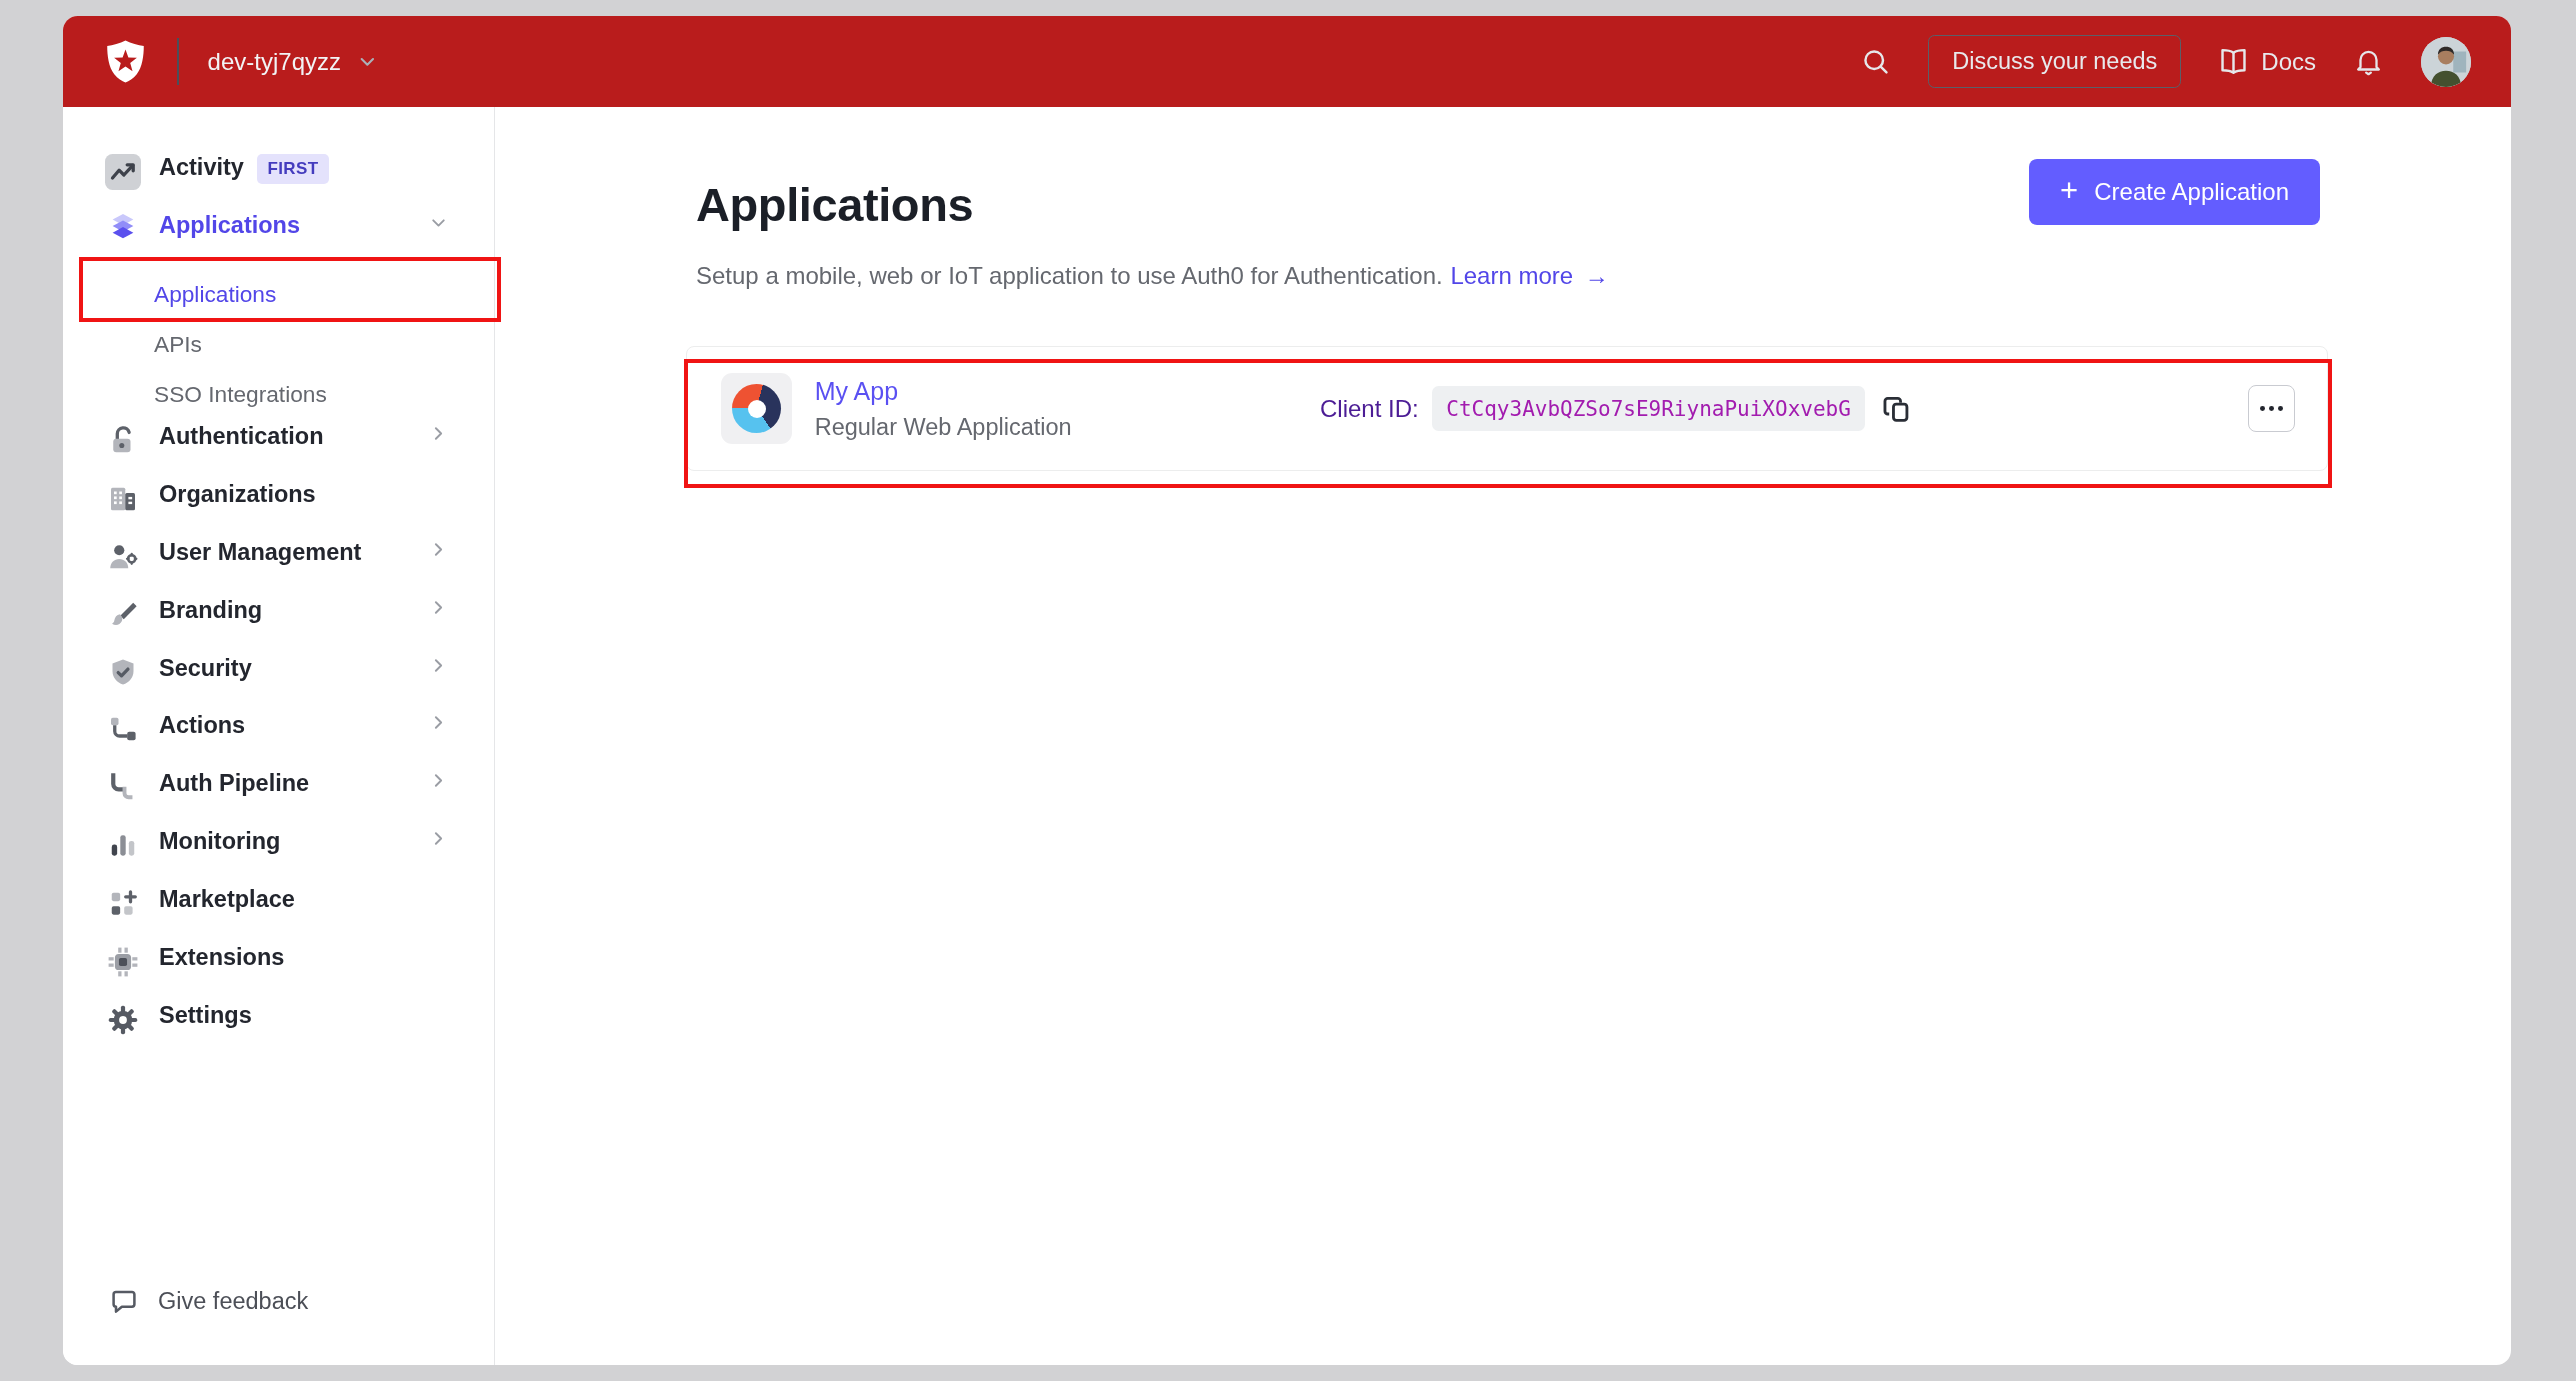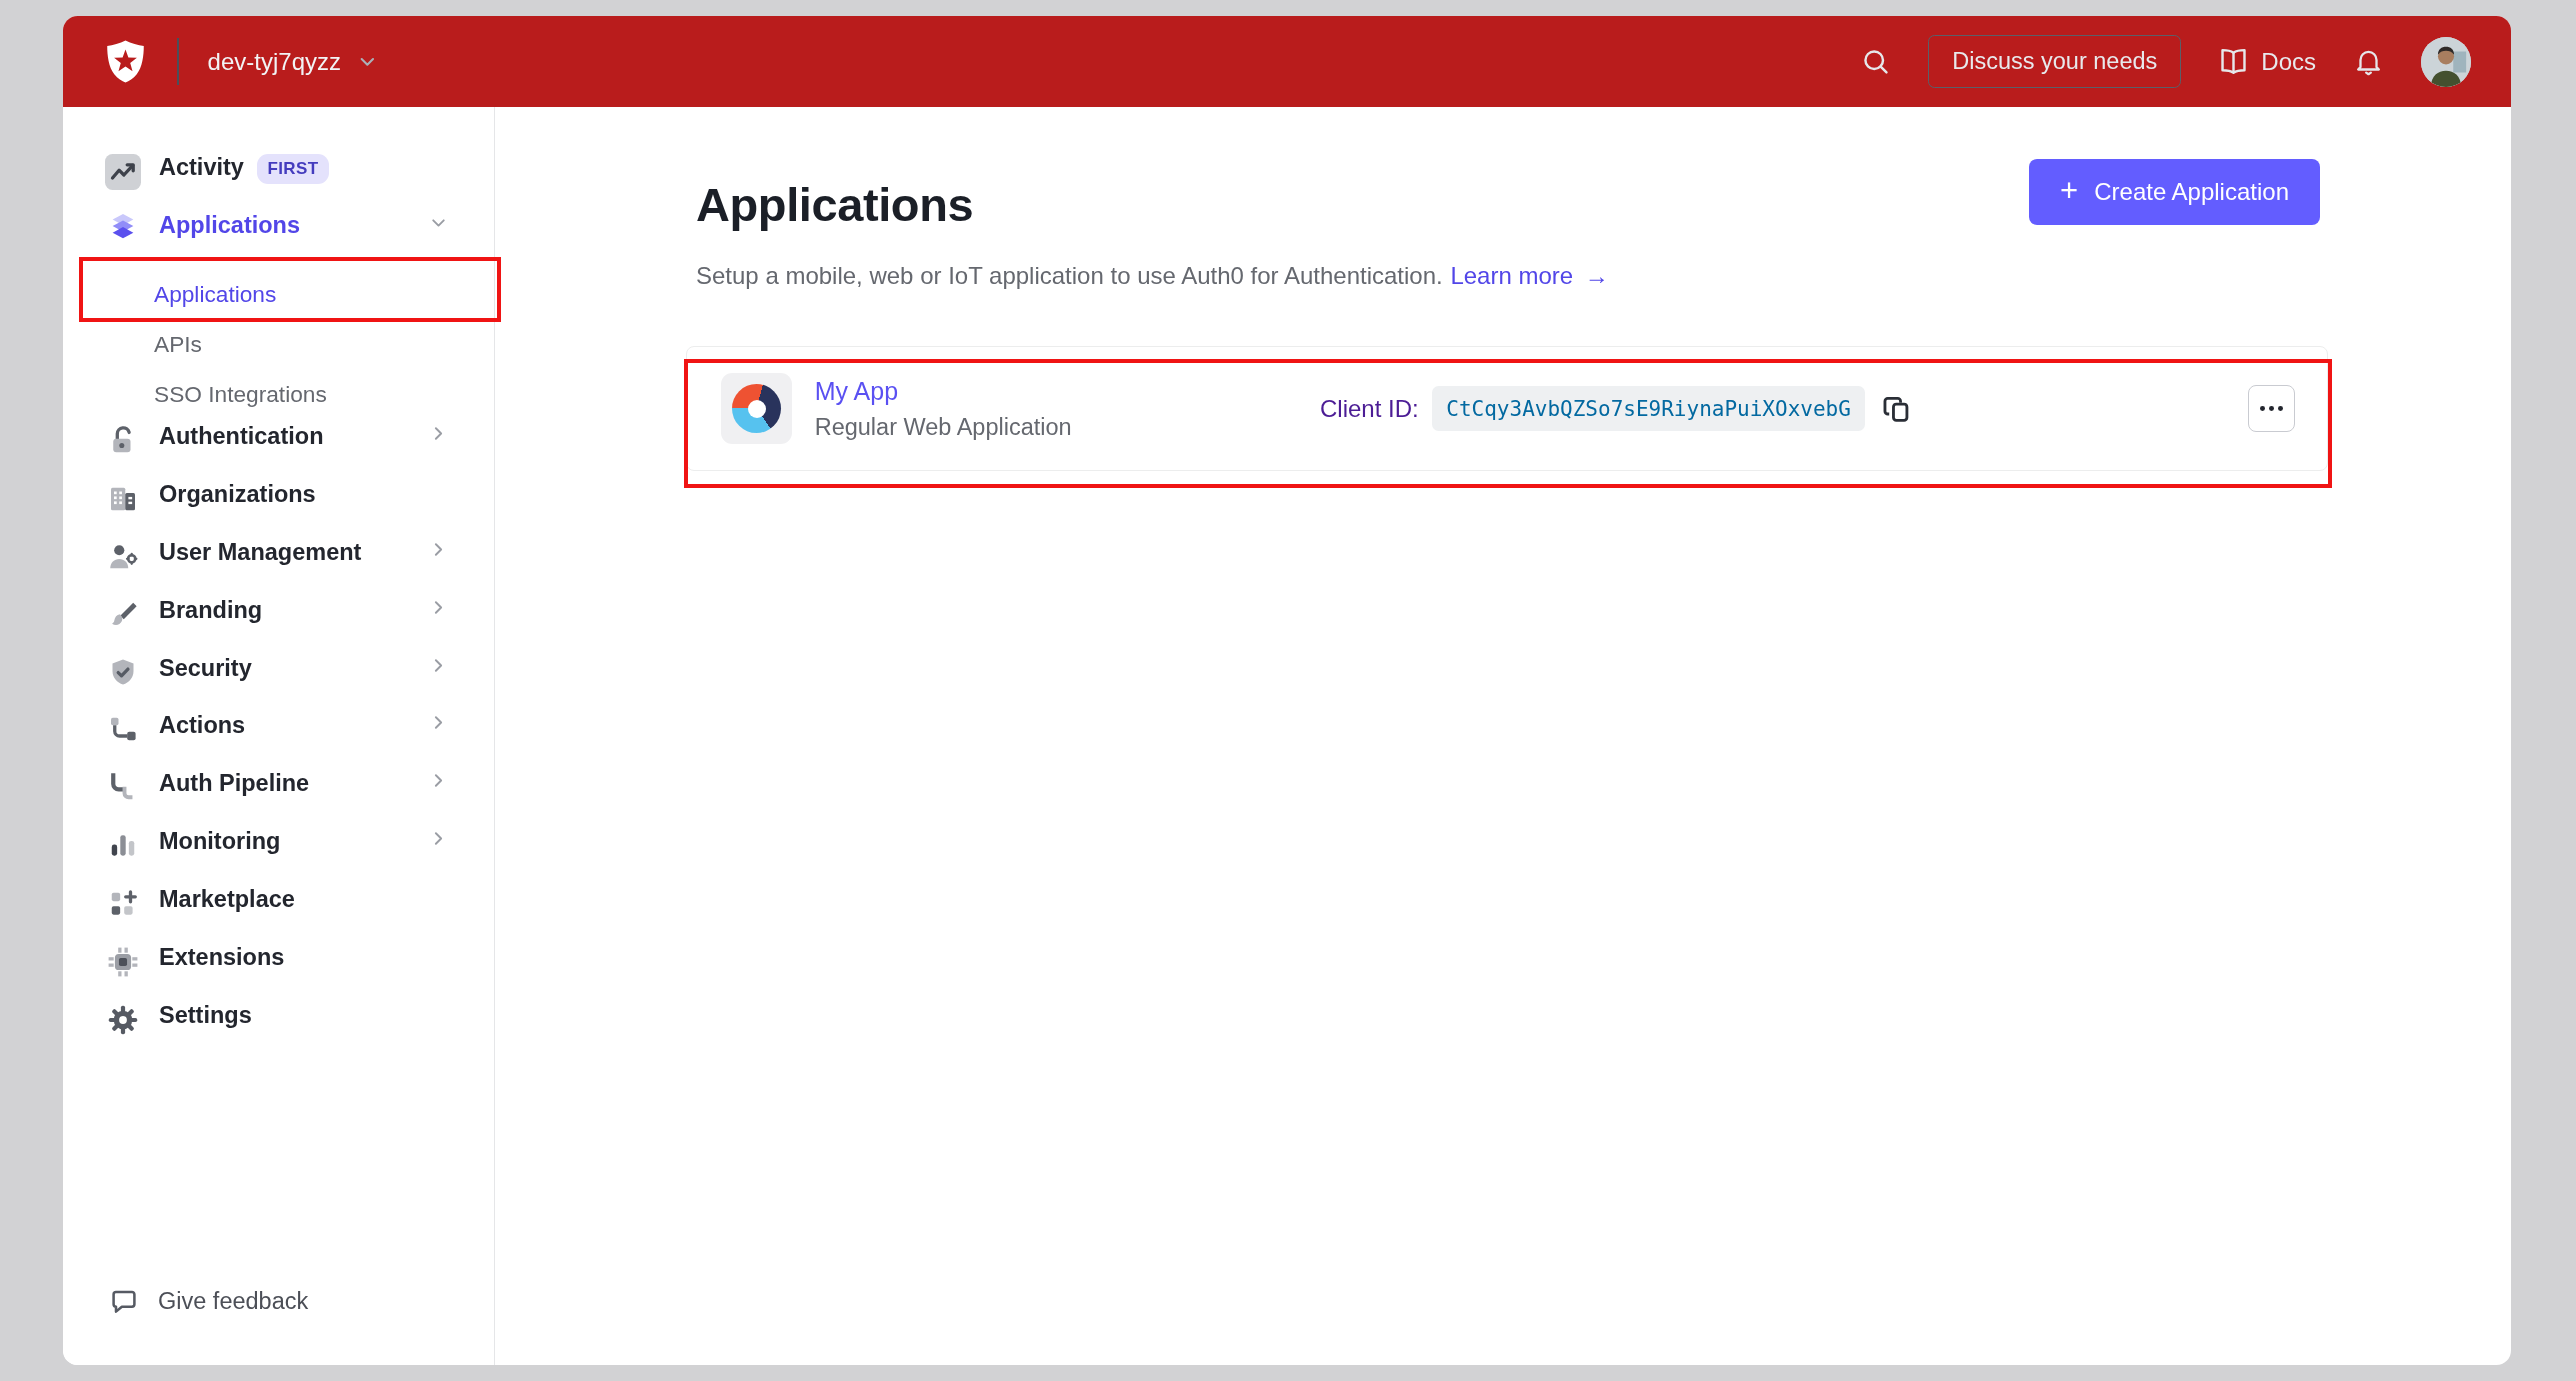--- a/index.html
+++ b/index.html
@@ -26,21 +26,21 @@
   .avatar { width:50px; height:50px; border-radius:50%; overflow:hidden; border:none; padding:0; cursor:pointer; background:#cdd3d6; }
 
   
   .sidebar { position:absolute; left:0; top:91px; width:432px; bottom:0; background:#fff; border-right:1.6px solid #e5e6e8; }
   .nav { padding-top:47px; }
   .nav-item { display:flex; align-items:flex-start; height:53px; margin-bottom:4.9px; padding-left:42px; cursor:pointer; }
   .nav-item .ic { width:36px; display:flex; justify-content:center; }
   .nav-item .lbl { margin-left:18px; font-size:23.5px; font-weight:600; color:#23262e; }
   .nav-item.active .lbl { color:#5246e8; }
   .badge { margin-left:13px; background:#e4e2fc; color:#443cbe; font-size:17px; font-weight:700;
-           letter-spacing:0.4px; padding:4.9px 10.5px; border-radius:11px; }
+           letter-spacing:0.4px; padding:4.9px 10.5px; border-radius:5px; }
   .chev { margin-left:auto; margin-right:45px; display:flex; }
   .sub-list { margin-bottom:3.2px; }
   .sub-item { display:flex; align-items:center; height:50px; padding-left:91px; cursor:pointer;
               font-size:22.7px; color:#65686f; }
   .sub-item.active { color:#5246e8; }
   .sidebar-footer { position:absolute; left:0; bottom:39px; width:100%; }
   .foot-item { display:flex; align-items:center; height:49px; padding-left:45px; cursor:pointer; }
   .foot-item .lbl { margin-left:18px; font-size:23.5px; color:#4c4f57; }
 
   
@@ -60,21 +60,21 @@
   .donut { position:relative; width:49px; height:49px; border-radius:50%;
            background:conic-gradient(from 15deg, #29335c 0deg 130deg, #56c2ef 130deg 255deg, #ee5232 255deg 360deg); }
   .donut::after { content:""; position:absolute; left:50%; top:50%; width:18px; height:18px; margin:-9px 0 0 -9px;
                   border-radius:50%; background:#fff; }
   .app-names { margin-left:22.7px; }
   .app-name { font-size:25px; font-weight:500; color:#5a50f2; cursor:pointer; }
   .app-type { font-size:23.5px; color:#65686f; margin-top:8px; }
   .client-group { position:absolute; left:633px; display:flex; align-items:center; }
   .client-label { font-size:24px; color:#4c1d95; }
   .client-pill { margin-left:13px; background:#eef0f2; border-radius:6.5px; padding:10.5px 14.6px;
-                 font-family:"DejaVu Sans Mono", monospace; font-size:21px; color:#0369a1; }
+                 font-family:"DejaVu Sans Mono", monospace; font-size:21px; color:#a21caf; }
   .copy-btn { margin-left:14.6px; background:none; border:none; cursor:pointer; display:flex; }
   .dots-btn { position:absolute; right:32px; width:47px; height:47px; border:1.6px solid #c9cbd1; border-radius:8px;
               background:#fff; cursor:pointer; display:flex; align-items:center; justify-content:center; gap:4px; }
   .dots-btn i { width:4.9px; height:4.9px; border-radius:50%; background:#23262e; }
 
   
   .annot { position:absolute; border:4px solid #f01414; background:transparent; pointer-events:none; }
   .annot.r1 { left:79px;  top:257px; width:422px;  height:65px; }
   .annot.r2 { left:684px; top:359px; width:1648px; height:129px; }
 

